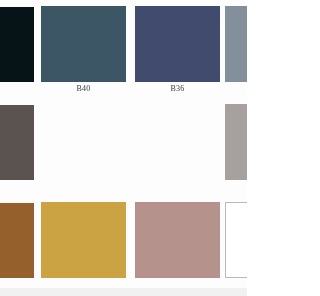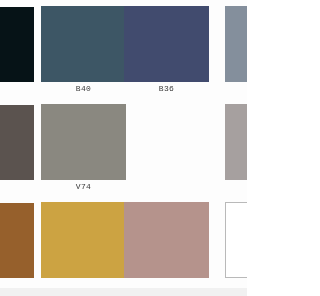--- a/index.html
+++ b/index.html
@@ -35,21 +35,21 @@
   .swatch-row.row-2 { top: 196px; }
 
   .swatch-cell {
     position: absolute;
     top: 0;
     height: 98px;
   }
   
   .swatch-cell.col-0 { left: -26px; width: 60px; }
   .swatch-cell.col-1 { left: 41px;  width: 85px; }
-  .swatch-cell.col-2 { left: 124px; width: 85px; }
+  .swatch-cell.col-2 { left: 135px; width: 85px; }
   .swatch-cell.col-3 { left: 225px; width: 85px; }
 
   .swatch-chip {
     position: absolute;
     left: 0;
     top: 6px;
     width: 100%;
     height: 76px;
     box-sizing: border-box;
   }
@@ -63,21 +63,21 @@
   .swatch-label {
     position: absolute;
     left: 0;
     top: 84px;
     width: 100%;
     text-align: center;
     font-size: 8px;
     line-height: 10px;
     letter-spacing: 0.3px;
     color: #3a3a3a;
-    font-family: Liberation Mono, monospace;
+    font-family: Liberation Serif, serif;
     white-space: nowrap;
   }
 
   .bottom-strip {
     position: absolute;
     left: 0;
     bottom: 0;
     width: 247px;
     height: 8px;
     background: #f1f1f1;
@@ -105,24 +105,20 @@
       <div class="swatch-chip" style="background: rgb(132, 143, 156);"></div>
       <div class="swatch-label"></div>
     </div>
   </div>
 
   <div class="swatch-row row-1">
     <div class="swatch-cell col-0">
       <div class="swatch-chip" style="background: rgb(91, 83, 79);"></div>
       <div class="swatch-label"></div>
     </div>
-    <div class="swatch-cell col-1">
-      <div class="swatch-chip" style="background: rgb(138, 136, 128);"></div>
-      <div class="swatch-label">V74</div>
-    </div>
     <div class="swatch-cell col-3">
       <div class="swatch-chip" style="background: rgb(166, 160, 159);"></div>
       <div class="swatch-label"></div>
     </div>
   </div>
 
   <div class="swatch-row row-2">
     <div class="swatch-cell col-0">
       <div class="swatch-chip" style="background: rgb(150, 96, 44);"></div>
       <div class="swatch-label"></div>

